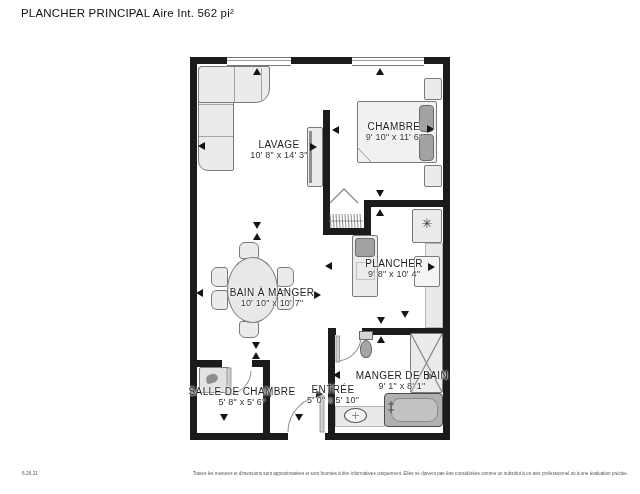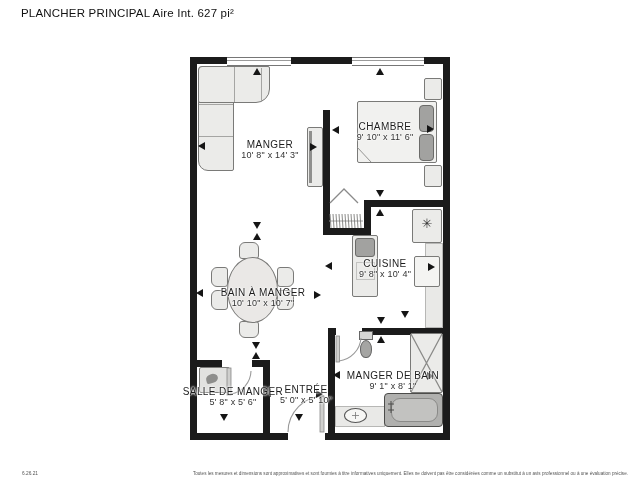--- a/index.html
+++ b/index.html
@@ -19,31 +19,31 @@
   .dark{background:#a2a2a0;border:1px solid #6b6b69;border-radius:3px;z-index:12;box-sizing:border-box;}
   .counter{background:#e9e9e7;border:1px solid #b7b7b5;z-index:9;box-sizing:border-box;}
   
   .arw{width:0;height:0;z-index:25;}
   .aru{border-left:4px solid transparent;border-right:4px solid transparent;border-bottom:7px solid #151515;}
   .ard{border-left:4px solid transparent;border-right:4px solid transparent;border-top:7px solid #151515;}
   .arl{border-top:4px solid transparent;border-bottom:4px solid transparent;border-right:7px solid #151515;}
   .arr{border-top:4px solid transparent;border-bottom:4px solid transparent;border-left:7px solid #151515;}
   
   .room-label{transform:translateX(-50%);text-align:center;z-index:30;white-space:nowrap;
-      text-shadow:0 0 2px #fff,0 0 2px #fff,0 0 3px #fff;}
+      text-shadow:0 0 2px #fff,0 0 2px #fff,0 0 3px #fff;margin-left:9px;}
   .rname{font-size:10px;line-height:11px;letter-spacing:.4px;color:#1d1d1d;}
   .rdims{font-size:9px;line-height:10px;letter-spacing:.2px;color:#333;}
   svg.overlay{position:absolute;left:0;top:0;z-index:20;pointer-events:none;}
   .glyph{z-index:13;color:#3a3a3a;text-align:center;}
   .burner{position:absolute;width:8px;height:8px;border:1.4px solid #555;border-radius:50%;box-sizing:border-box;background:#f6f6f4;}
 </style>
 </head>
 <body>
 
-<div class="abs title">PLANCHER PRINCIPAL Aire Int. 627 pi²</div>
+<div class="abs title">PLANCHER PRINCIPAL Aire Int. 562 pi²</div>
 
 <div class="abs wall" style="left:190px;top:57px;width:37px;height:7px"></div>
 <div class="abs window" style="left:227px;top:57px;width:64px;height:7px">
     <i></i>
   </div>
 <div class="abs wall" style="left:291px;top:57px;width:61px;height:7px"></div>
 <div class="abs window" style="left:352px;top:57px;width:72px;height:7px">
     <i></i>
   </div>
 <div class="abs wall" style="left:424px;top:57px;width:26px;height:7px"></div>
@@ -154,40 +154,40 @@
 <div class="abs arw ard" style="left:295px;top:414px"></div>
 <div class="abs arw arl" style="left:264px;top:389px"></div>
 <div class="abs arw arr" style="left:316px;top:390px"></div>
 <div class="abs arw ard" style="left:377px;top:317px"></div>
 <div class="abs arw ard" style="left:401px;top:311px"></div>
 <div class="abs arw aru" style="left:377px;top:336px"></div>
 <div class="abs arw arl" style="left:333px;top:371px"></div>
 <div class="abs arw arr" style="left:427px;top:372px"></div>
 
 <div class="abs room-label" style="left:270px;top:139px">
-  <div class="rname">MANGER</div>
+  <div class="rname">LAVAGE</div>
   <div class="rdims">10' 8" x 14' 3"</div>
 </div>
 <div class="abs room-label" style="left:385px;top:121px">
   <div class="rname">CHAMBRE</div>
   <div class="rdims">9' 10" x 11' 6"</div>
 </div>
 <div class="abs room-label" style="left:385px;top:258px">
-  <div class="rname">CUISINE</div>
+  <div class="rname">PLANCHER</div>
   <div class="rdims">9' 8" x 10' 4"</div>
 </div>
 <div class="abs room-label" style="left:263px;top:287px">
   <div class="rname">BAIN À MANGER</div>
   <div class="rdims">10' 10" x 10' 7"</div>
 </div>
 <div class="abs room-label" style="left:233px;top:386px">
-  <div class="rname">SALLE DE MANGER</div>
+  <div class="rname">SALLE DE CHAMBRE</div>
   <div class="rdims">5' 8" x 5' 6"</div>
 </div>
-<div class="abs room-label" style="left:306px;top:384px">
+<div class="abs room-label" style="left:324px;top:384px">
   <div class="rname">ENTRÉE</div>
   <div class="rdims">5' 0" x 5' 10"</div>
 </div>
 <div class="abs room-label" style="left:393px;top:370px">
   <div class="rname">MANGER DE BAIN</div>
   <div class="rdims">9' 1" x 8' 1"</div>
 </div>
 
 <div class="abs f-date">6.26.21</div>
 <div class="abs f-disc">Toutes les mesures et dimensions sont approximatives et sont fournies à titre informatives uniquement. Elles ne doivent pas être considérées comme un substitut à un avis professionnel ou à une évaluation précise.</div>

